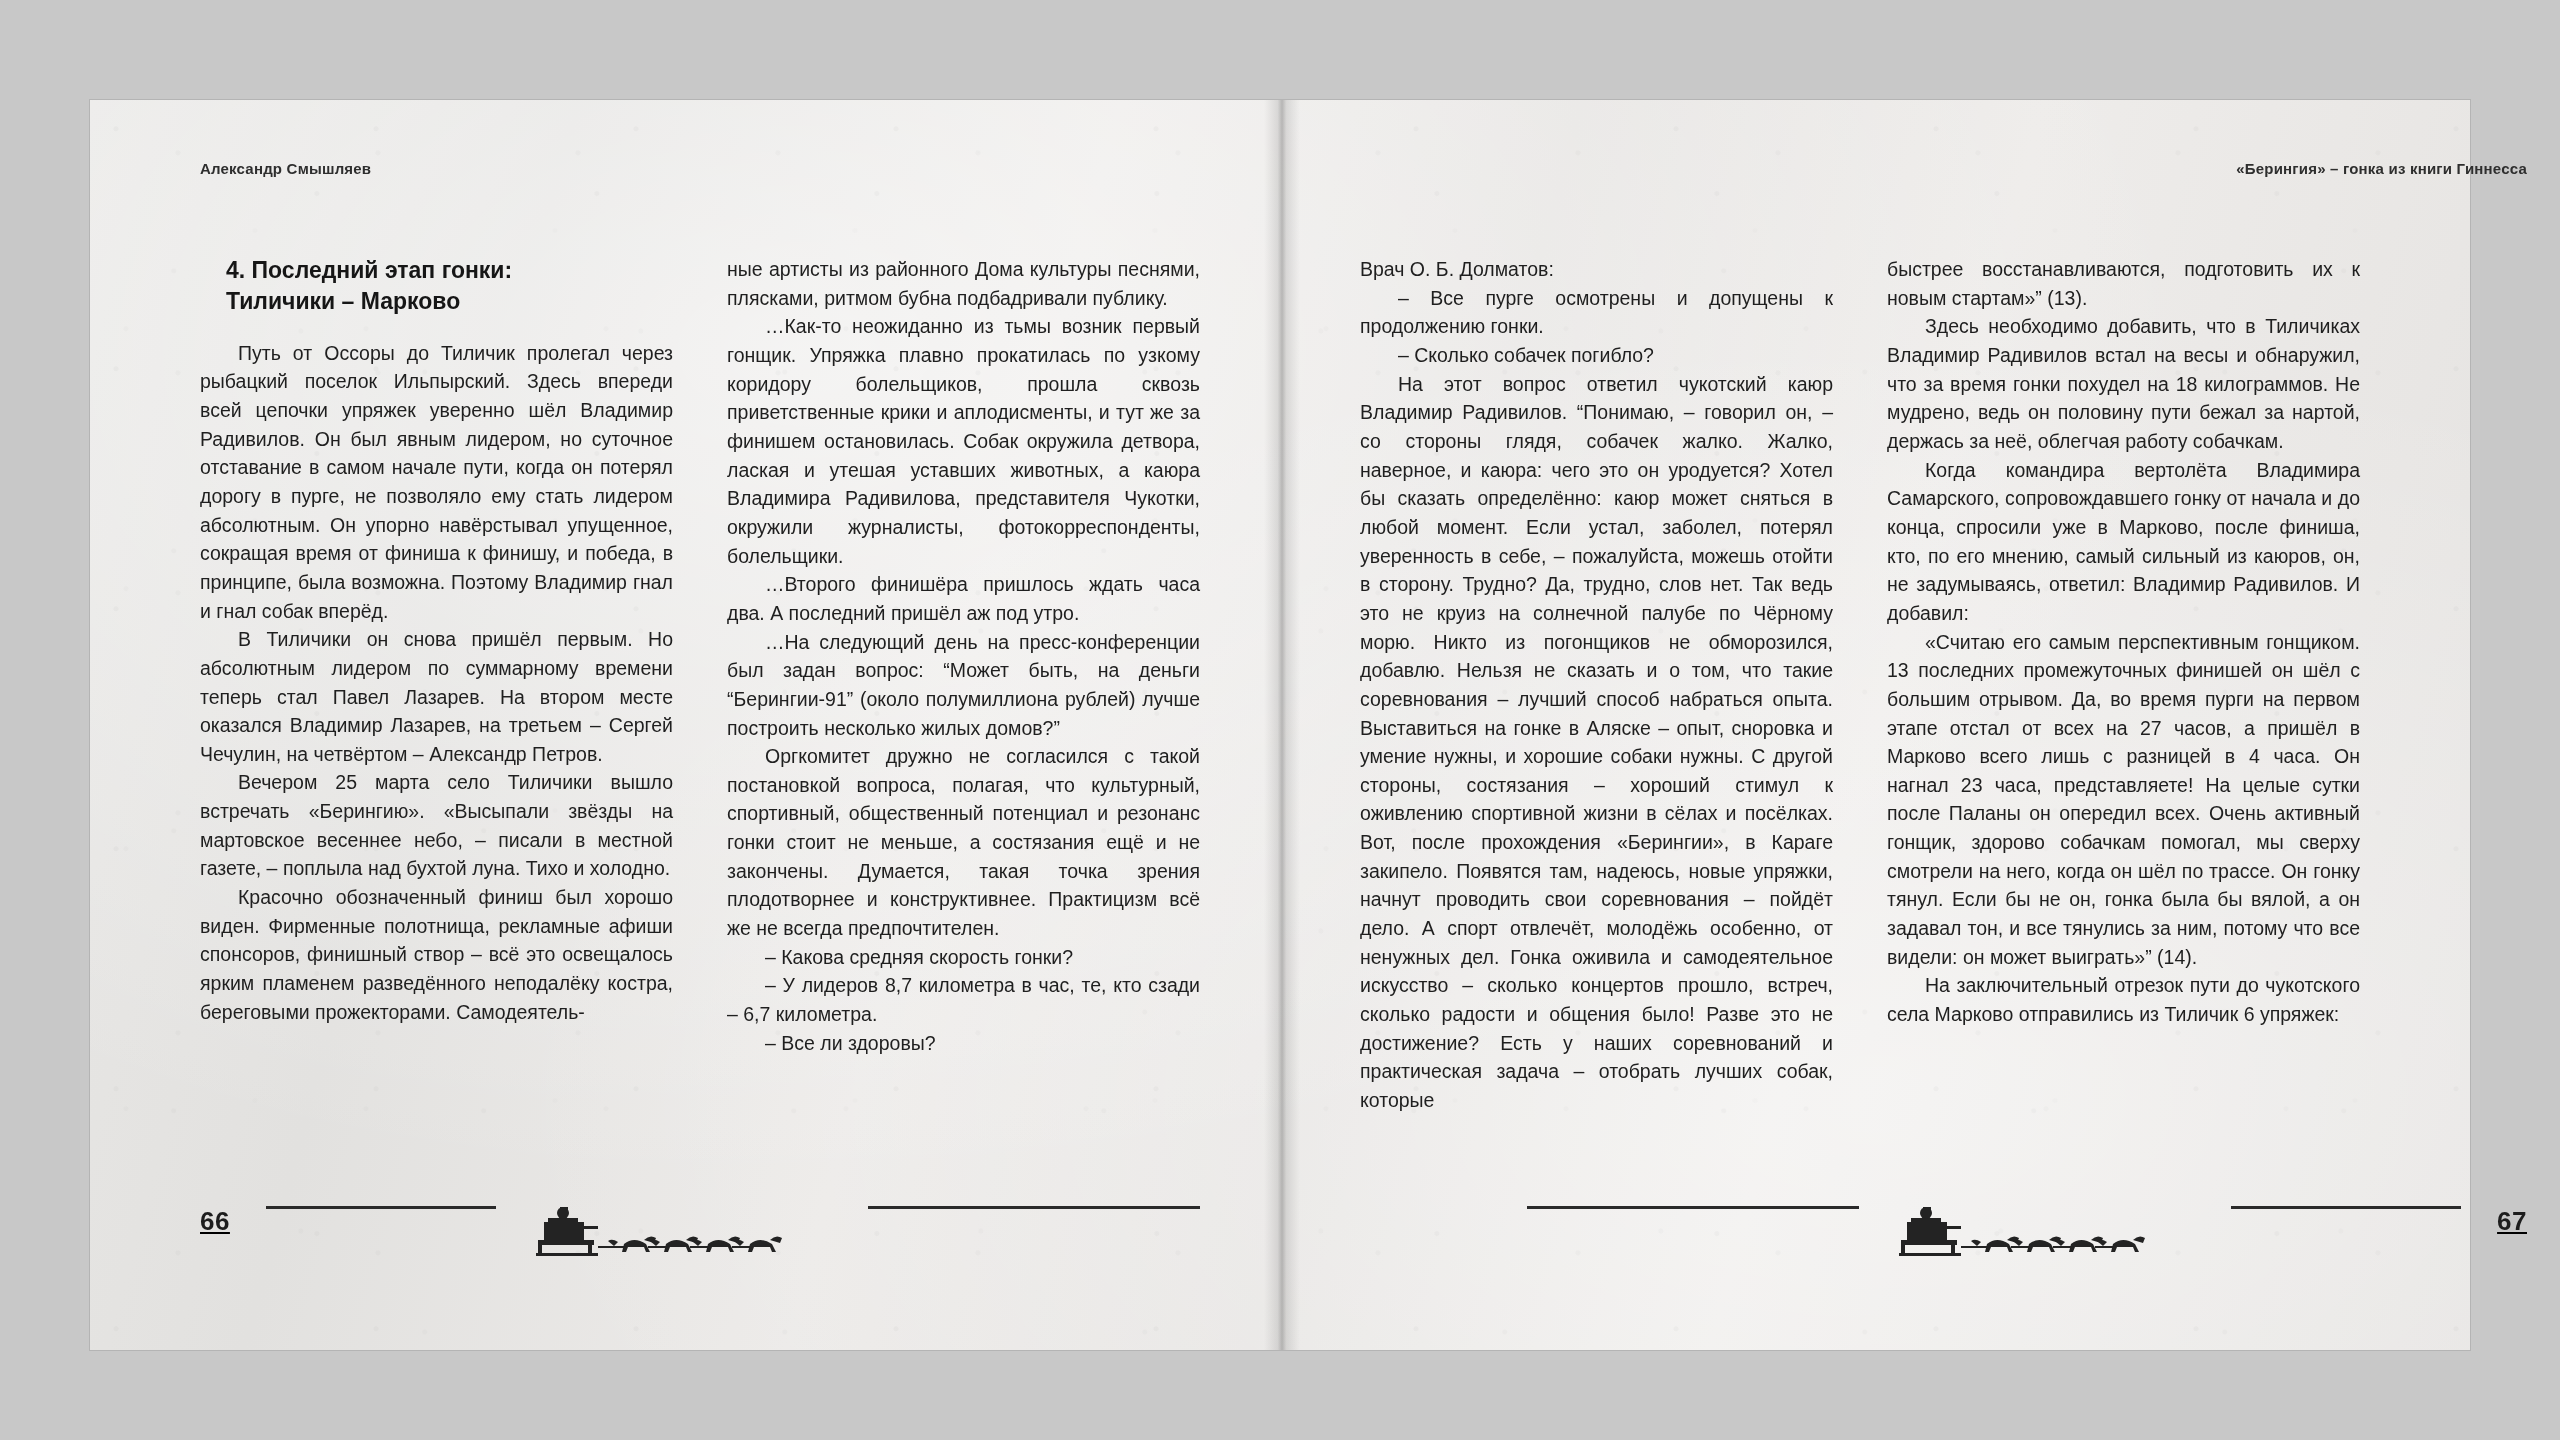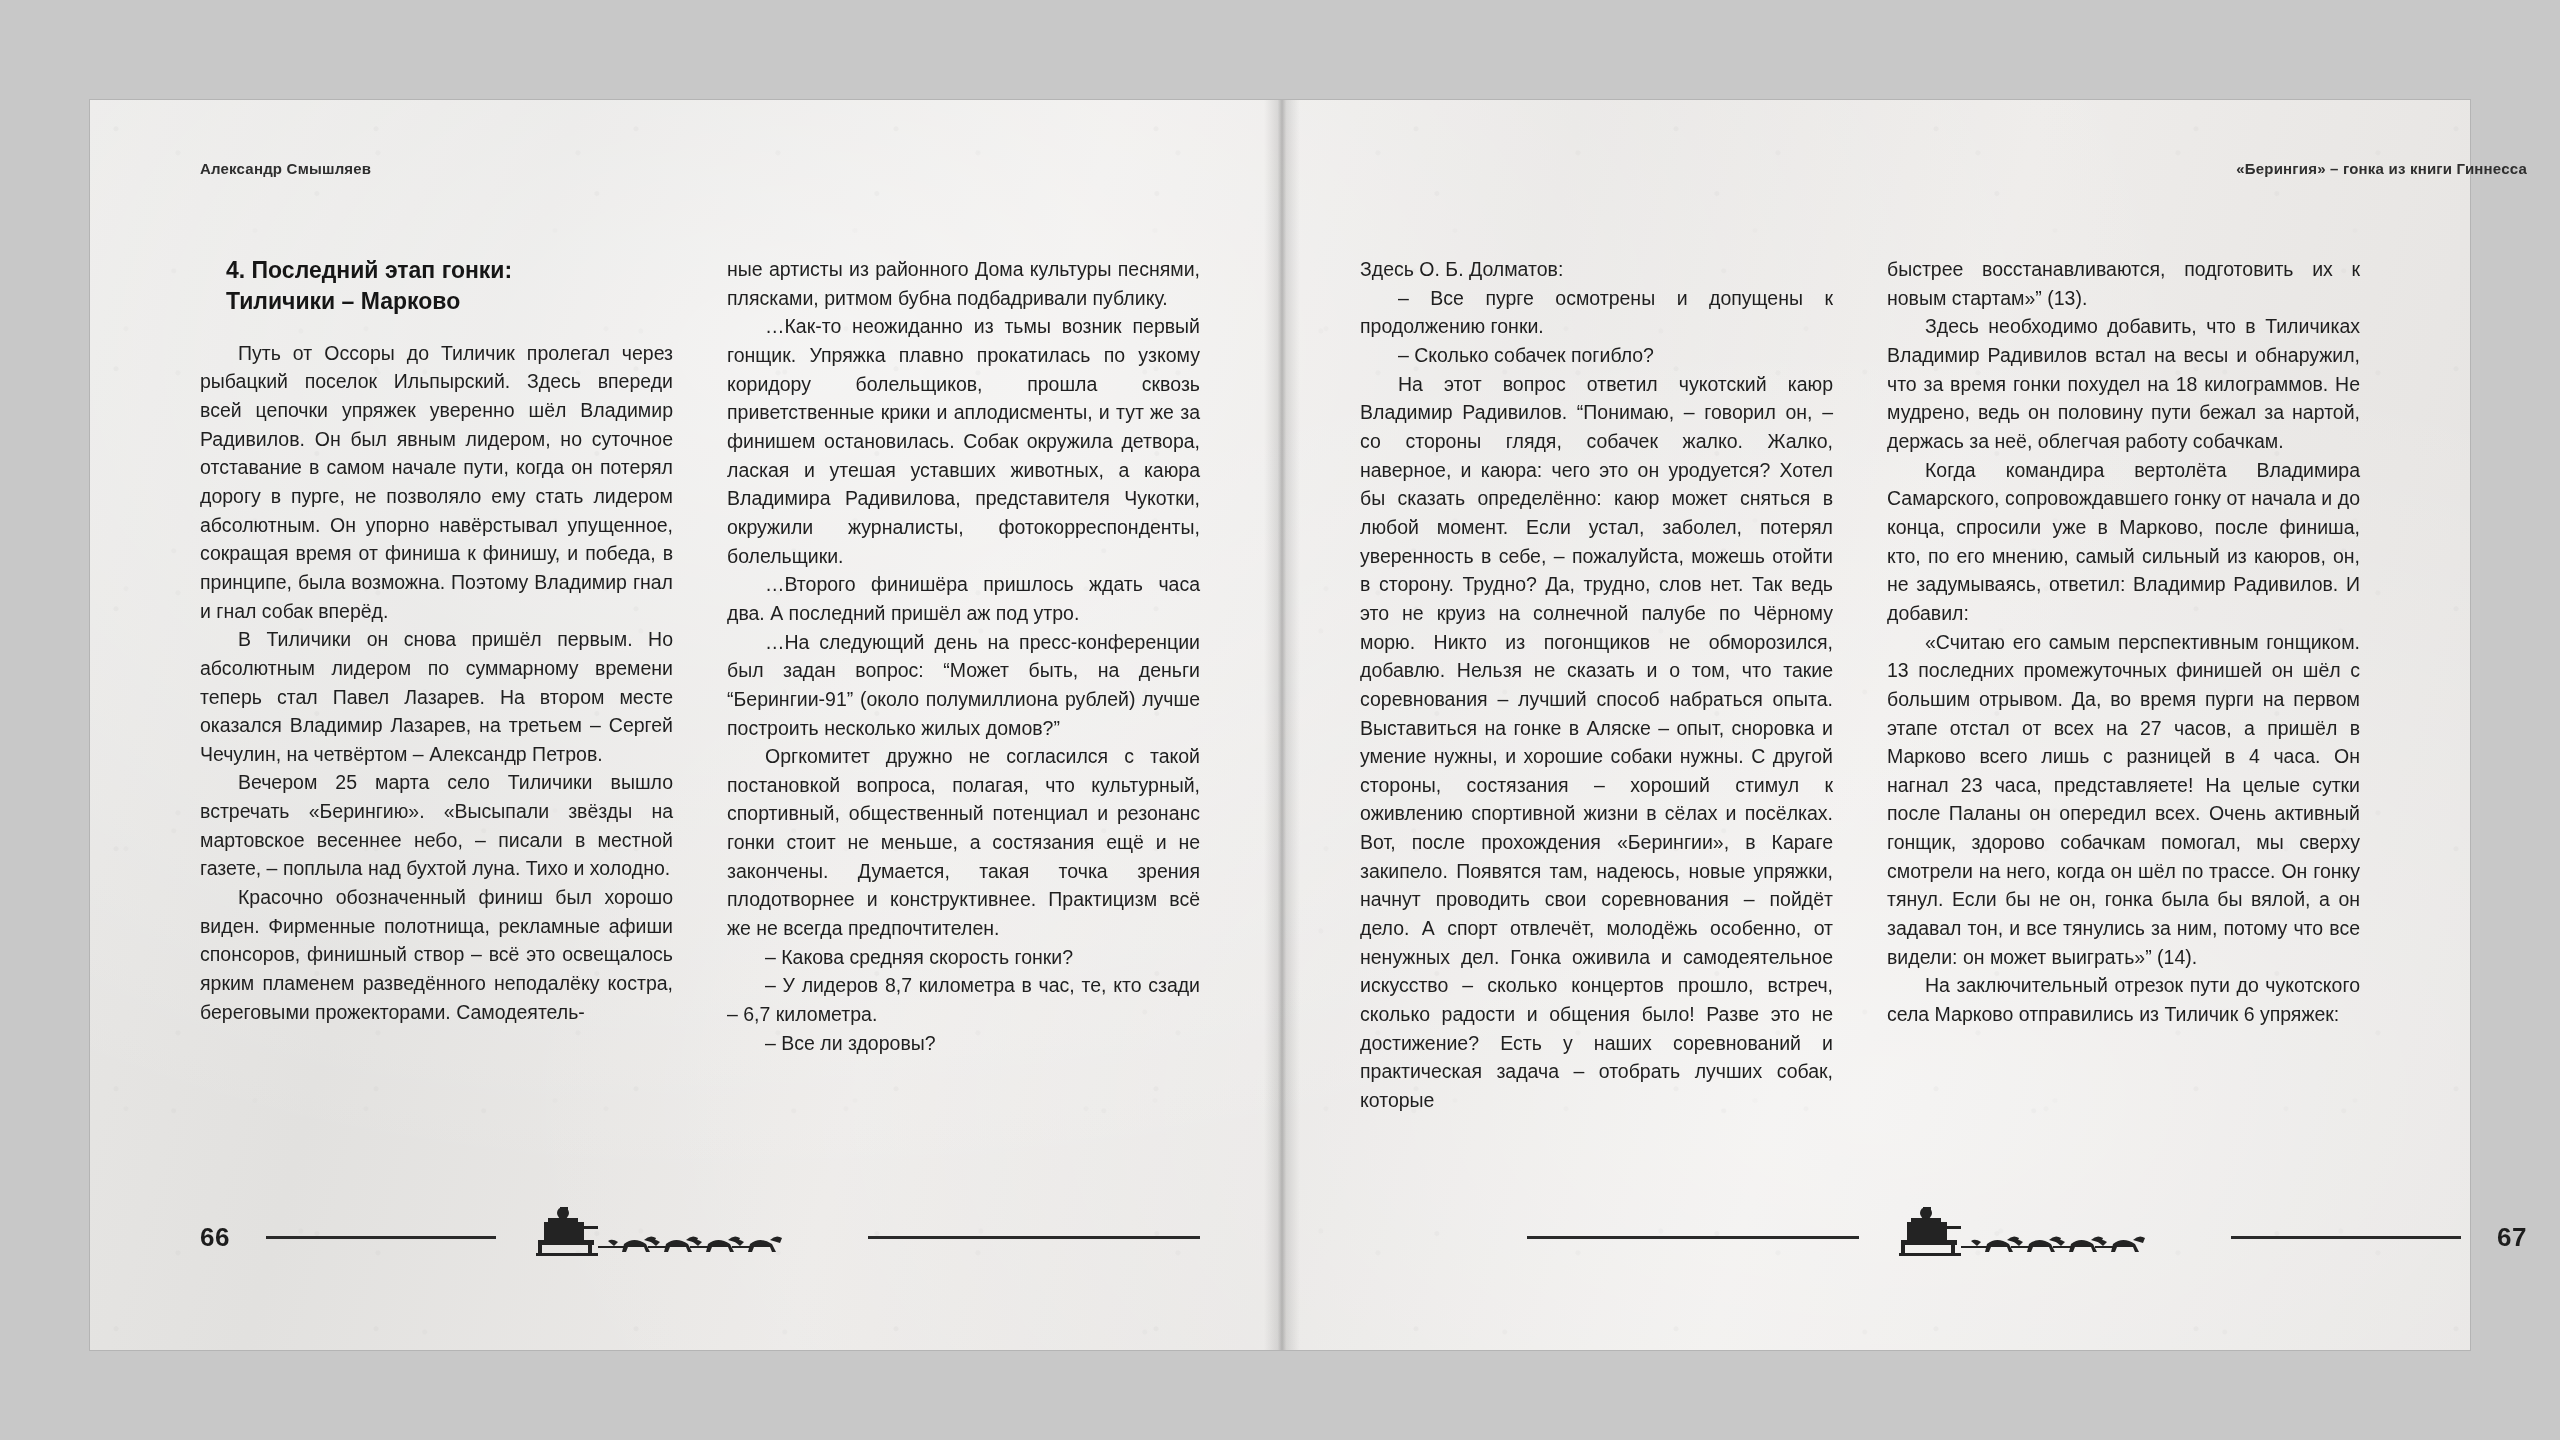--- a/index.html
+++ b/index.html
@@ -108,22 +108,23 @@
     text-align: left;
     text-indent: 0;
     color: #161616;
     padding-left: 26px;
   }
 
   .footer-left, .footer-right {
     position: absolute;
     bottom: 82px;
     display: flex;
-    align-items: center;
+    align-items: flex-start;
     gap: 36px;
+    text-decoration: underline;
   }
   .footer-left  { left: 110px;  width: 1000px; }
   .footer-right { right: 110px; width: 1000px; justify-content: flex-end; }
 
   .folio {
     font-size: 26px;
     font-weight: bold;
     color: #1d1d1d;
     letter-spacing: 0.5px;
   }
@@ -225,21 +226,21 @@
     </div>
   </div>
 
   <div class="page page-right">
 
     <div class="running-head rh-right">«Берингия» – гонка из книги Гиннесса</div>
 
     <div class="columns">
 
       <div class="col">
-        <p class="noindent">Здесь О. Б. Долматов:</p>
+        <p class="noindent">Врач О. Б. Долматов:</p>
         <p>– Все пурге осмотрены и допущены к продолжению гонки.</p>
         <p>– Сколько собачек погибло?</p>
         <p>На этот вопрос ответил чукотский каюр Владимир Радивилов. “Понимаю, – говорил он, – со стороны глядя, собачек жалко. Жалко, наверное, и каюра: чего это он уродуется? Хотел бы сказать определённо: каюр может сняться в любой момент. Если устал, заболел, потерял уверенность в себе, – пожалуйста, можешь отойти в сторону. Трудно? Да, трудно, слов нет. Так ведь это не круиз на солнечной палубе по Чёрному морю. Никто из погонщиков не обморозился, добавлю. Нельзя не сказать и о том, что такие соревнования – лучший способ набраться опыта. Выставиться на гонке в Аляске – опыт, сноровка и умение нужны, и хорошие собаки нужны. С другой стороны, состязания – хороший стимул к оживлению спортивной жизни в сёлах и посёлках. Вот, после прохождения «Берингии», в Караге закипело. Появятся там, надеюсь, новые упряжки, начнут проводить свои соревнования – пойдёт дело. А спорт отвлечёт, молодёжь особенно, от ненужных дел. Гонка оживила и самодеятельное искусство – сколько концертов прошло, встреч, сколько радости и общения было! Разве это не достижение? Есть у наших соревнований и практическая задача – отобрать лучших собак, которые</p>
       </div>
 
       <div class="col">
         <p class="noindent">быстрее восстанавливаются, подготовить их к новым стартам»” (13).</p>
         <p>Здесь необходимо добавить, что в Тиличиках Владимир Радивилов встал на весы и обнаружил, что за время гонки похудел на 18 килограммов. Не мудрено, ведь он половину пути бежал за нартой, держась за неё, облегчая работу собачкам.</p>
         <p>Когда командира вертолёта Владимира Самарского, сопровождавшего гонку от начала и до конца, спросили уже в Марково, после финиша, кто, по его мнению, самый сильный из каюров, он, не задумываясь, ответил: Владимир Радивилов. И добавил:</p>
         <p>«Считаю его самым перспективным гонщиком. 13 последних промежуточных финишей он шёл с большим отрывом. Да, во время пурги на первом этапе отстал от всех на 27 часов, а пришёл в Марково всего лишь с разницей в 4 часа. Он нагнал 23 часа, представляете! На целые сутки после Паланы он опередил всех. Очень активный гонщик, здорово собачкам помогал, мы сверху смотрели на него, когда он шёл по трассе. Он гонку тянул. Если бы не он, гонка была бы вялой, а он задавал тон, и все тянулись за ним, потому что все видели: он может выиграть»” (14).</p>

